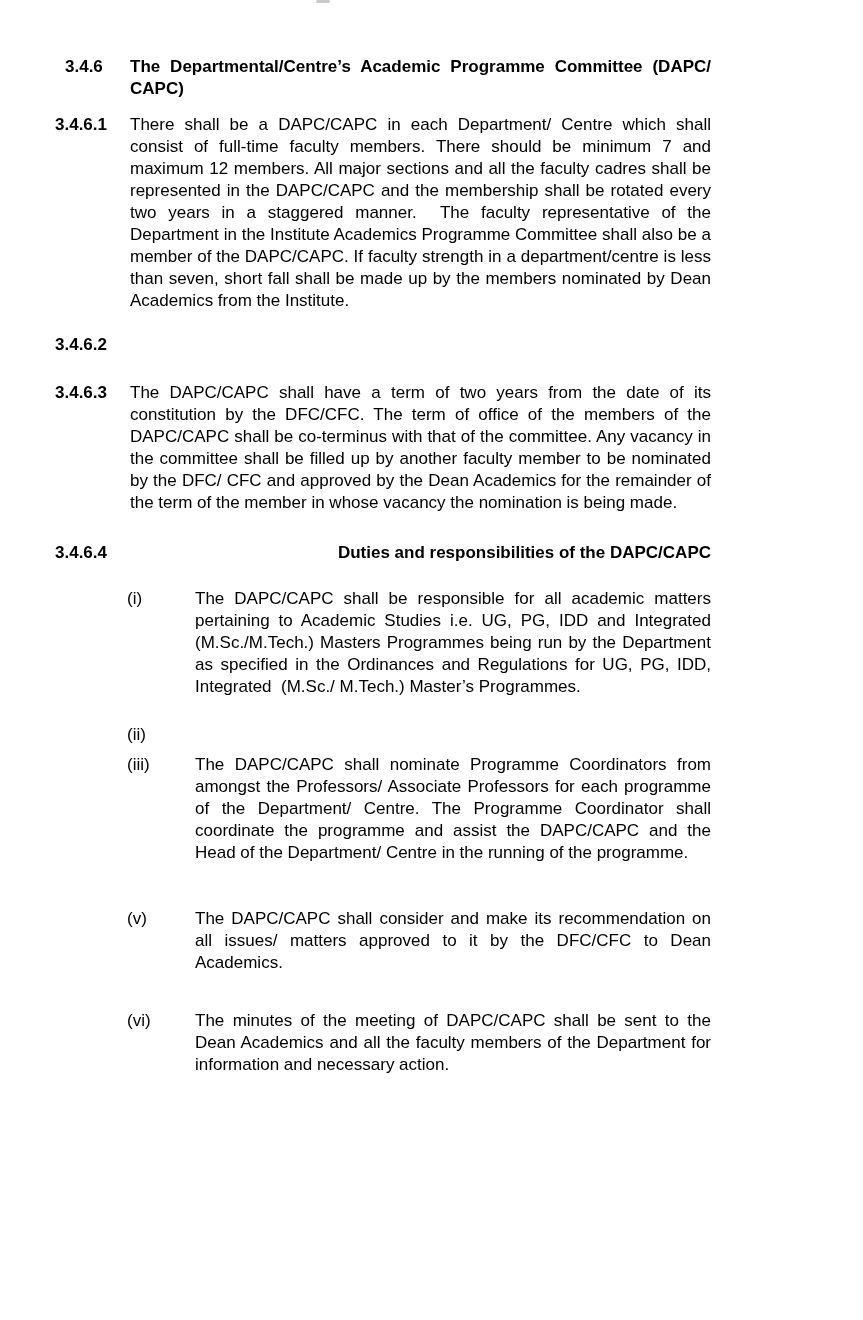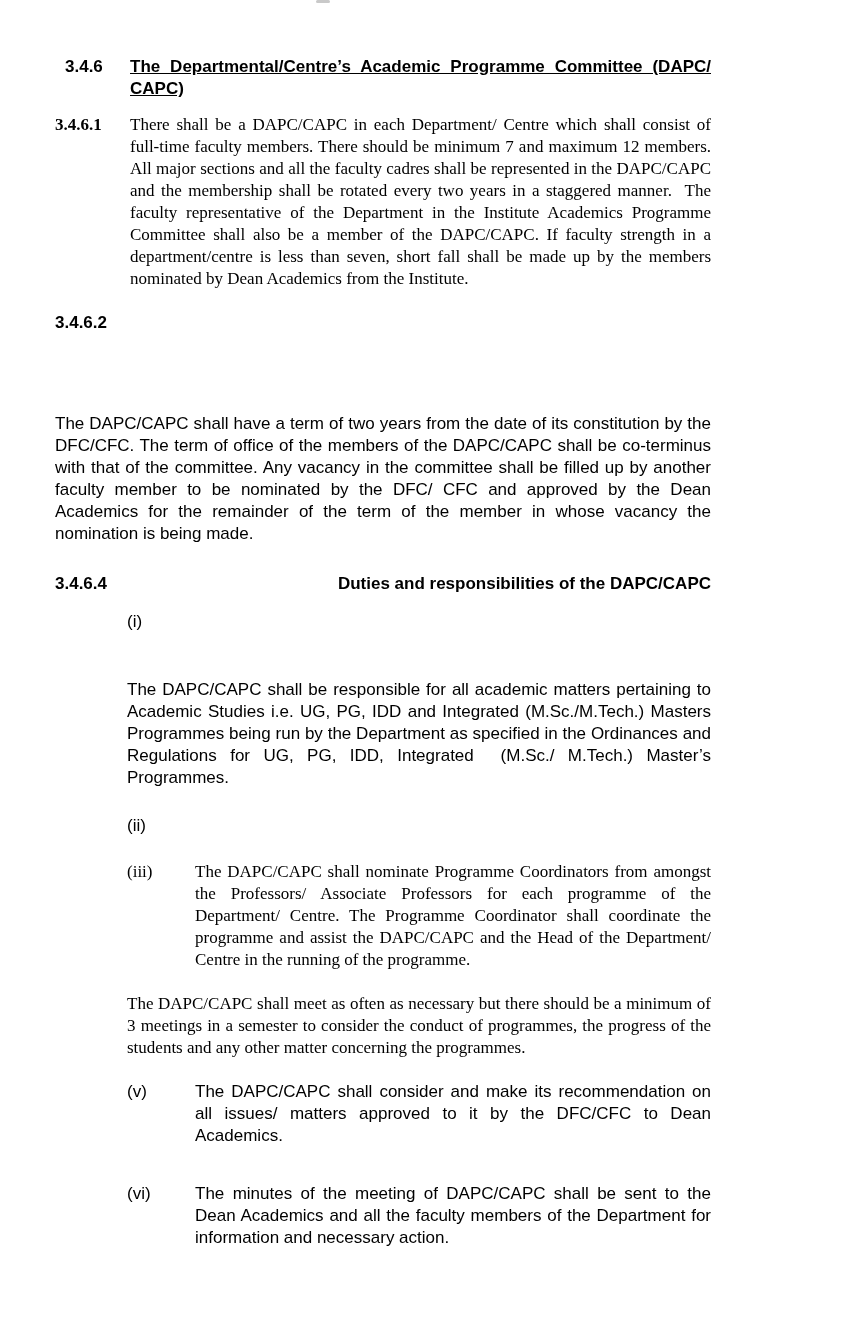--- a/index.html
+++ b/index.html
@@ -32,42 +32,42 @@
     flex: 0 0 75px;
     width: 75px;
     box-sizing: border-box;
     font-weight: 700;
   }
   .block .text {
     flex: 1;
     text-align: justify;
   }
   .heading .num { padding-left: 10px; }
-  .heading .text { font-weight: 700; text-decoration: underline; }
+  .heading .text { font-weight: 700; }
   .title-line1 { text-align: justify; text-align-last: justify; }
   .subheading .text { font-weight: 700; text-align: right; }
   
   .item {
     display: flex;
     padding-left: 127px;
     padding-right: 103px;
   }
   .item .marker {
     flex: 0 0 68px;
     width: 68px;
   }
   .item .text {
     flex: 1;
     text-align: justify;
   }
-  .mb8  { margin-bottom: 16px; }
+  .mb8  { margin-bottom: 24px; }
   .mb14 { margin-bottom: 14px; }
-  .mb22 { margin-bottom: 22px; font-family: Liberation Serif, serif; }
-  .mb24 { margin-bottom: 24px; }
-  .mb26 { margin-bottom: 26px; flex-direction: column; }
+  .mb22 { margin-bottom: 22px; }
+  .mb24 { margin-bottom: 8px; }
+  .mb26 { margin-bottom: 26px; }
   .mb28 { margin-bottom: 28px; }
   .mb36 { margin-bottom: 36px; }
   .scan-artifact {
     position: absolute;
     top: 0;
     left: 316px;
     width: 14px;
     height: 3px;
     background: #c9c9c9;
     border-radius: 2px;
@@ -92,20 +92,21 @@
     <div class="block mb22">
       <span class="num">3.4.6.1</span>
       <span class="text">There shall be a DAPC/CAPC in each Department/ Centre which shall consist of full-time faculty members. There should be minimum 7 and maximum 12 members. All major sections and all the faculty cadres shall be represented in the DAPC/CAPC and the membership shall be rotated every two years in a staggered manner.&nbsp; The faculty representative of the Department in the Institute Academics Programme Committee shall also be a member of the DAPC/CAPC. If faculty strength in a department/centre is less than seven, short fall shall be made up by the members nominated by Dean Academics from the Institute.</span>
     </div>
 
     <div class="block mb26">
       <span class="num">3.4.6.2</span>
     </div>
 
     <div class="block mb28">
+      <span class="num">3.4.6.3</span>
       <span class="text">The DAPC/CAPC shall have a term of two years from the date of its constitution by the DFC/CFC. The term of office of the members of the DAPC/CAPC shall be co-terminus with that of the committee. Any vacancy in the committee shall be filled up by another faculty member to be nominated by the DFC/ CFC and approved by the Dean Academics for the remainder of the term of the member in whose vacancy the nomination is being made.</span>
     </div>
 
     <div class="block subheading mb8">
       <span class="num">3.4.6.4</span>
       <span class="text">Duties and responsibilities of the DAPC/CAPC</span>
     </div>
 
     <div class="item mb26">
       <span class="marker">(i)</span>
@@ -115,21 +116,20 @@
     <div class="item mb24">
       <span class="marker">(ii)</span>
     </div>
 
     <div class="item mb22">
       <span class="marker">(iii)</span>
       <span class="text">The DAPC/CAPC shall nominate Programme Coordinators from amongst the Professors/ Associate Professors for each programme of the Department/ Centre. The Programme Coordinator shall coordinate the programme and assist the DAPC/CAPC and the Head of the Department/ Centre in the running of the programme.</span>
     </div>
 
     <div class="item mb22">
-      <span class="text">The DAPC/CAPC shall meet as often as necessary but there should be a minimum of 3 meetings in a semester to consider the conduct of programmes, the progress of the students and any other matter concerning the programmes.</span>
     </div>
 
     <div class="item mb36">
       <span class="marker">(v)</span>
       <span class="text">The DAPC/CAPC shall consider and make its recommendation on all issues/ matters approved to it by the DFC/CFC to Dean Academics.</span>
     </div>
 
     <div class="item">
       <span class="marker">(vi)</span>
       <span class="text">The minutes of the meeting of DAPC/CAPC shall be sent to the Dean Academics and all the faculty members of the Department for information and necessary action.</span>

